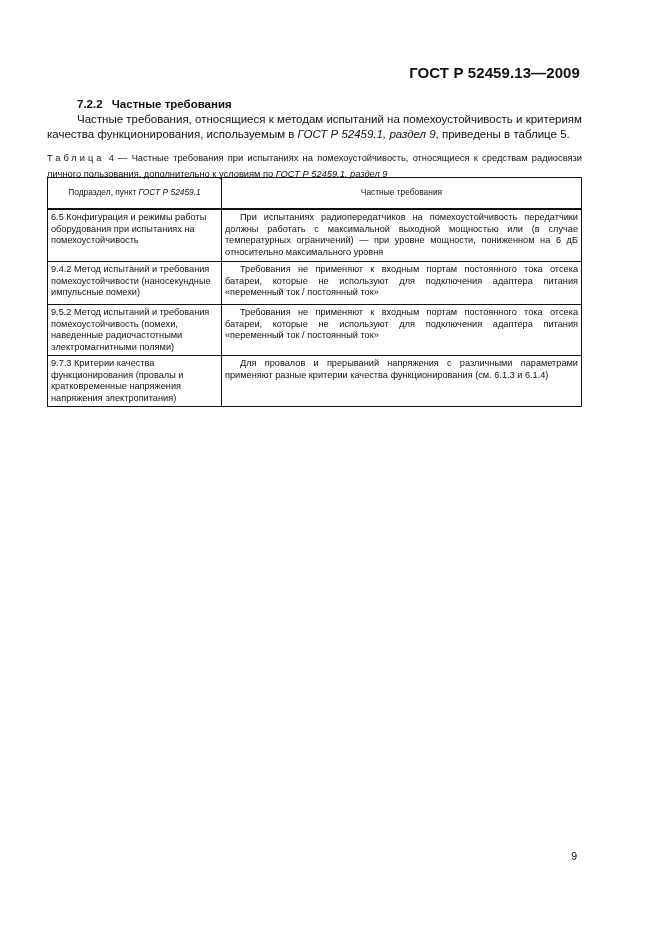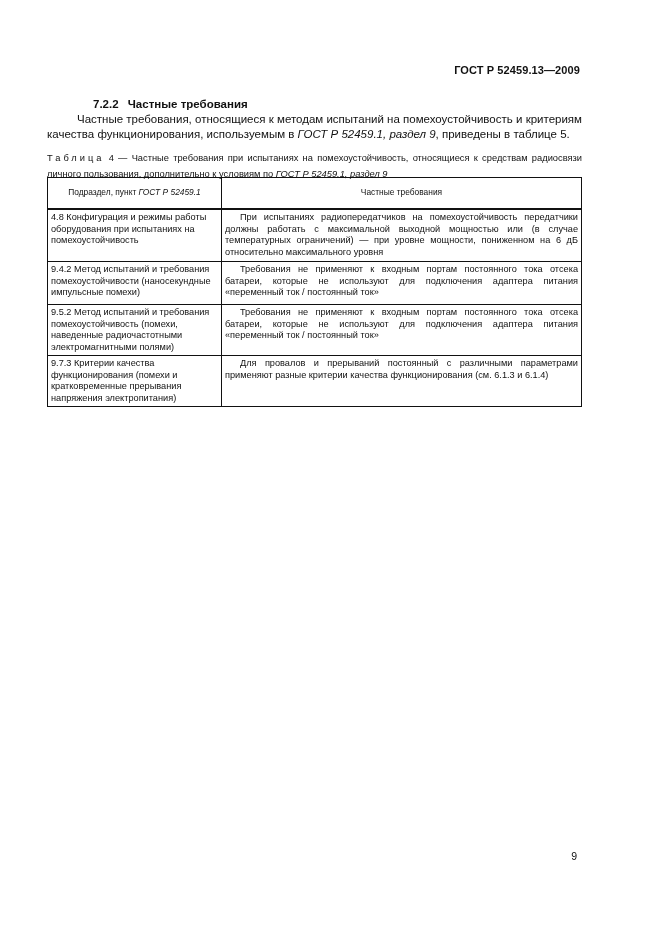--- a/index.html
+++ b/index.html
@@ -1,19 +1,19 @@
 <!DOCTYPE html>
 <html><head>
 <meta charset="utf-8">
 <style>
   html, body { margin:0; padding:0; background:#ffffff; }
   body { width:661px; height:936px; position:relative; overflow:hidden;
          font-family:"Liberation Sans", sans-serif; color:#111; }
-  .doc-code { position:absolute; top:64px; right:81px; font-weight:bold; font-size:11px; letter-spacing:0.1px; }
-  .section-title { position:absolute; top:98px; left:77px; font-weight:bold; font-size:11.5px;margin-left:16px; }
+  .doc-code { position:absolute; top:64px; right:81px; font-weight:bold; font-size:15px; letter-spacing:0.1px; }
+  .section-title { position:absolute; top:98px; left:77px; font-weight:bold; font-size:11.5px; }
   .section-title .num { margin-right:6px; }
   .para { position:absolute; top:112px; left:47px; width:535px; font-size:11.5px; line-height:15px; text-align:justify; }
   .para .indent { display:inline-block; width:30px; }
   .para i { font-style:italic; }
   .caption { position:absolute; top:150px; left:47px; width:535px; font-size:9.3px; line-height:16px; text-align:justify; }
   .caption .spaced { letter-spacing:3px; }
   .caption i { font-style:italic; }
   table.req { position:absolute; top:177px; left:47px; width:535px; border-collapse:collapse; font-size:9.2px; line-height:11.5px; table-layout:fixed; }
   table.req td, table.req th { border:1px solid #111; vertical-align:top; padding:2px 3px; }
   table.req th { font-weight:normal; font-size:8.4px; height:26px; vertical-align:middle; text-align:center; border-bottom:2px solid #111; }
@@ -47,31 +47,31 @@
       <col class="c2col">
     </colgroup>
   <thead>
     <tr>
       <th><span>Подраздел, пункт </span><i>ГОСТ Р 52459.1</i></th>
       <th>Частные требования</th>
     </tr>
   </thead>
   <tbody>
     <tr class="r1">
-      <td>4.8  Конфигурация и режимы работы оборудования при испытаниях на помехоустойчивость</td>
+      <td>6.5  Конфигурация и режимы работы оборудования при испытаниях на помехоустойчивость</td>
       <td class="c2"><span class="indent"></span><span>При испытаниях радиопередатчиков на помехоустойчивость передатчики должны работать с максимальной выходной мощностью или (в случае температурных ограничений) — при уровне мощности, пониженном на 6 дБ относительно максимального уровня</span></td>
     </tr>
     <tr class="r2">
       <td>9.4.2  Метод испытаний и требования помехоустойчивости (наносекундные импульсные помехи)</td>
       <td class="c2"><span class="indent"></span><span>Требования не применяют к входным портам постоянного тока отсека батареи, которые не используют для подключения адаптера питания «переменный ток / постоянный ток»</span></td>
     </tr>
     <tr class="r3">
       <td>9.5.2  Метод испытаний и требования помехоустойчивость (помехи, наведенные радиочастотными электромагнитными полями)</td>
       <td class="c2"><span class="indent"></span><span>Требования не применяют к входным портам постоянного тока отсека батареи, которые не используют для подключения адаптера питания «переменный ток / постоянный ток»</span></td>
     </tr>
     <tr class="r4">
-      <td>9.7.3  Критерии качества функционирования (помехи и кратковременные прерывания напряжения электропитания)</td>
-      <td class="c2"><span class="indent"></span><span>Для провалов и прерываний постоянный с различными параметрами применяют разные критерии качества функционирования (см. 6.1.3 и 6.1.4)</span></td>
+      <td>9.7.3  Критерии качества функционирования (провалы и кратковременные напряжения напряжения электропитания)</td>
+      <td class="c2"><span class="indent"></span><span>Для провалов и прерываний напряжения с различными параметрами применяют разные критерии качества функционирования (см. 6.1.3 и 6.1.4)</span></td>
     </tr>
   </tbody>
 </table>
 
 <div class="page-num">9</div>
 
 </body></html>

